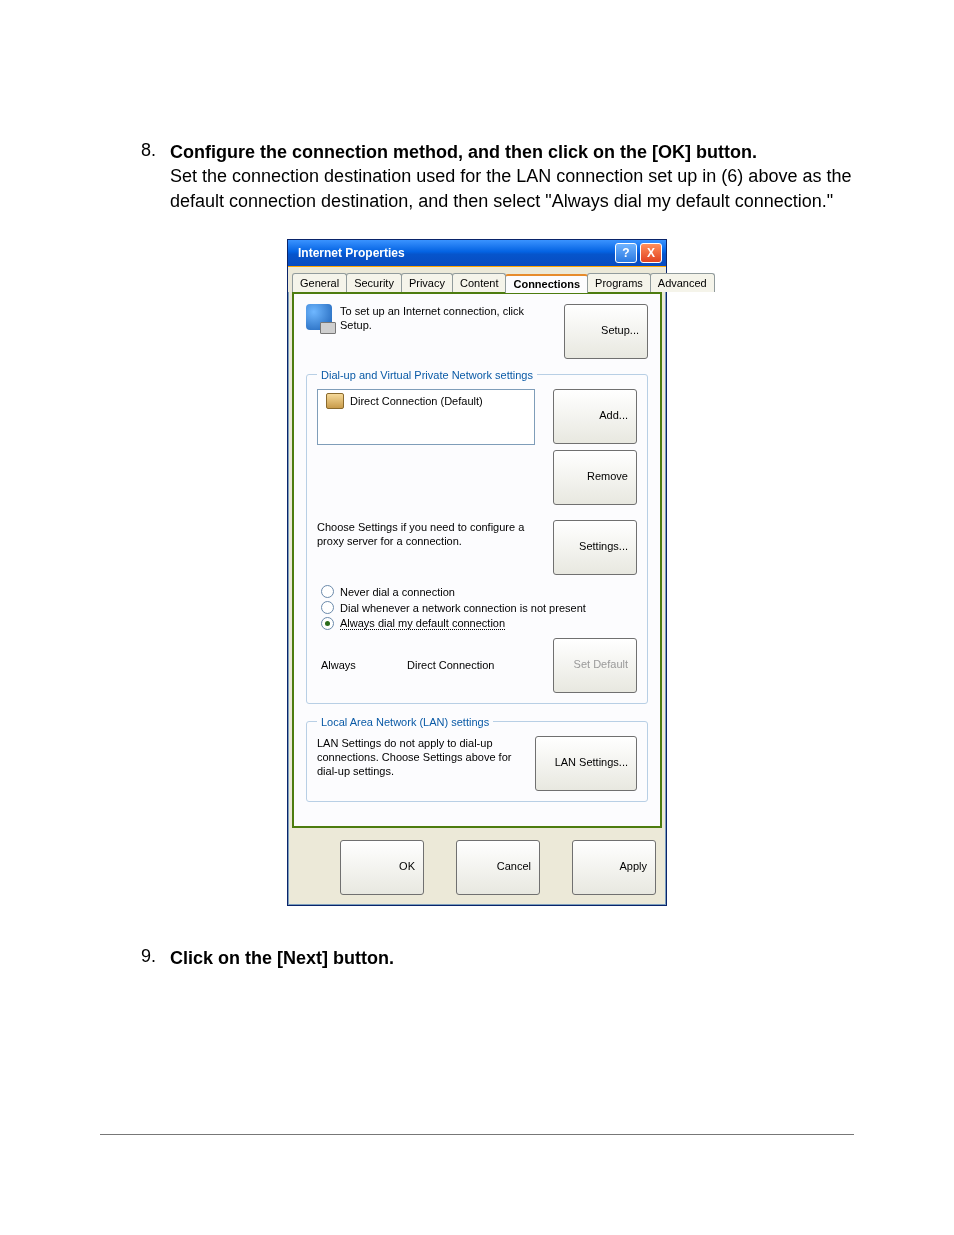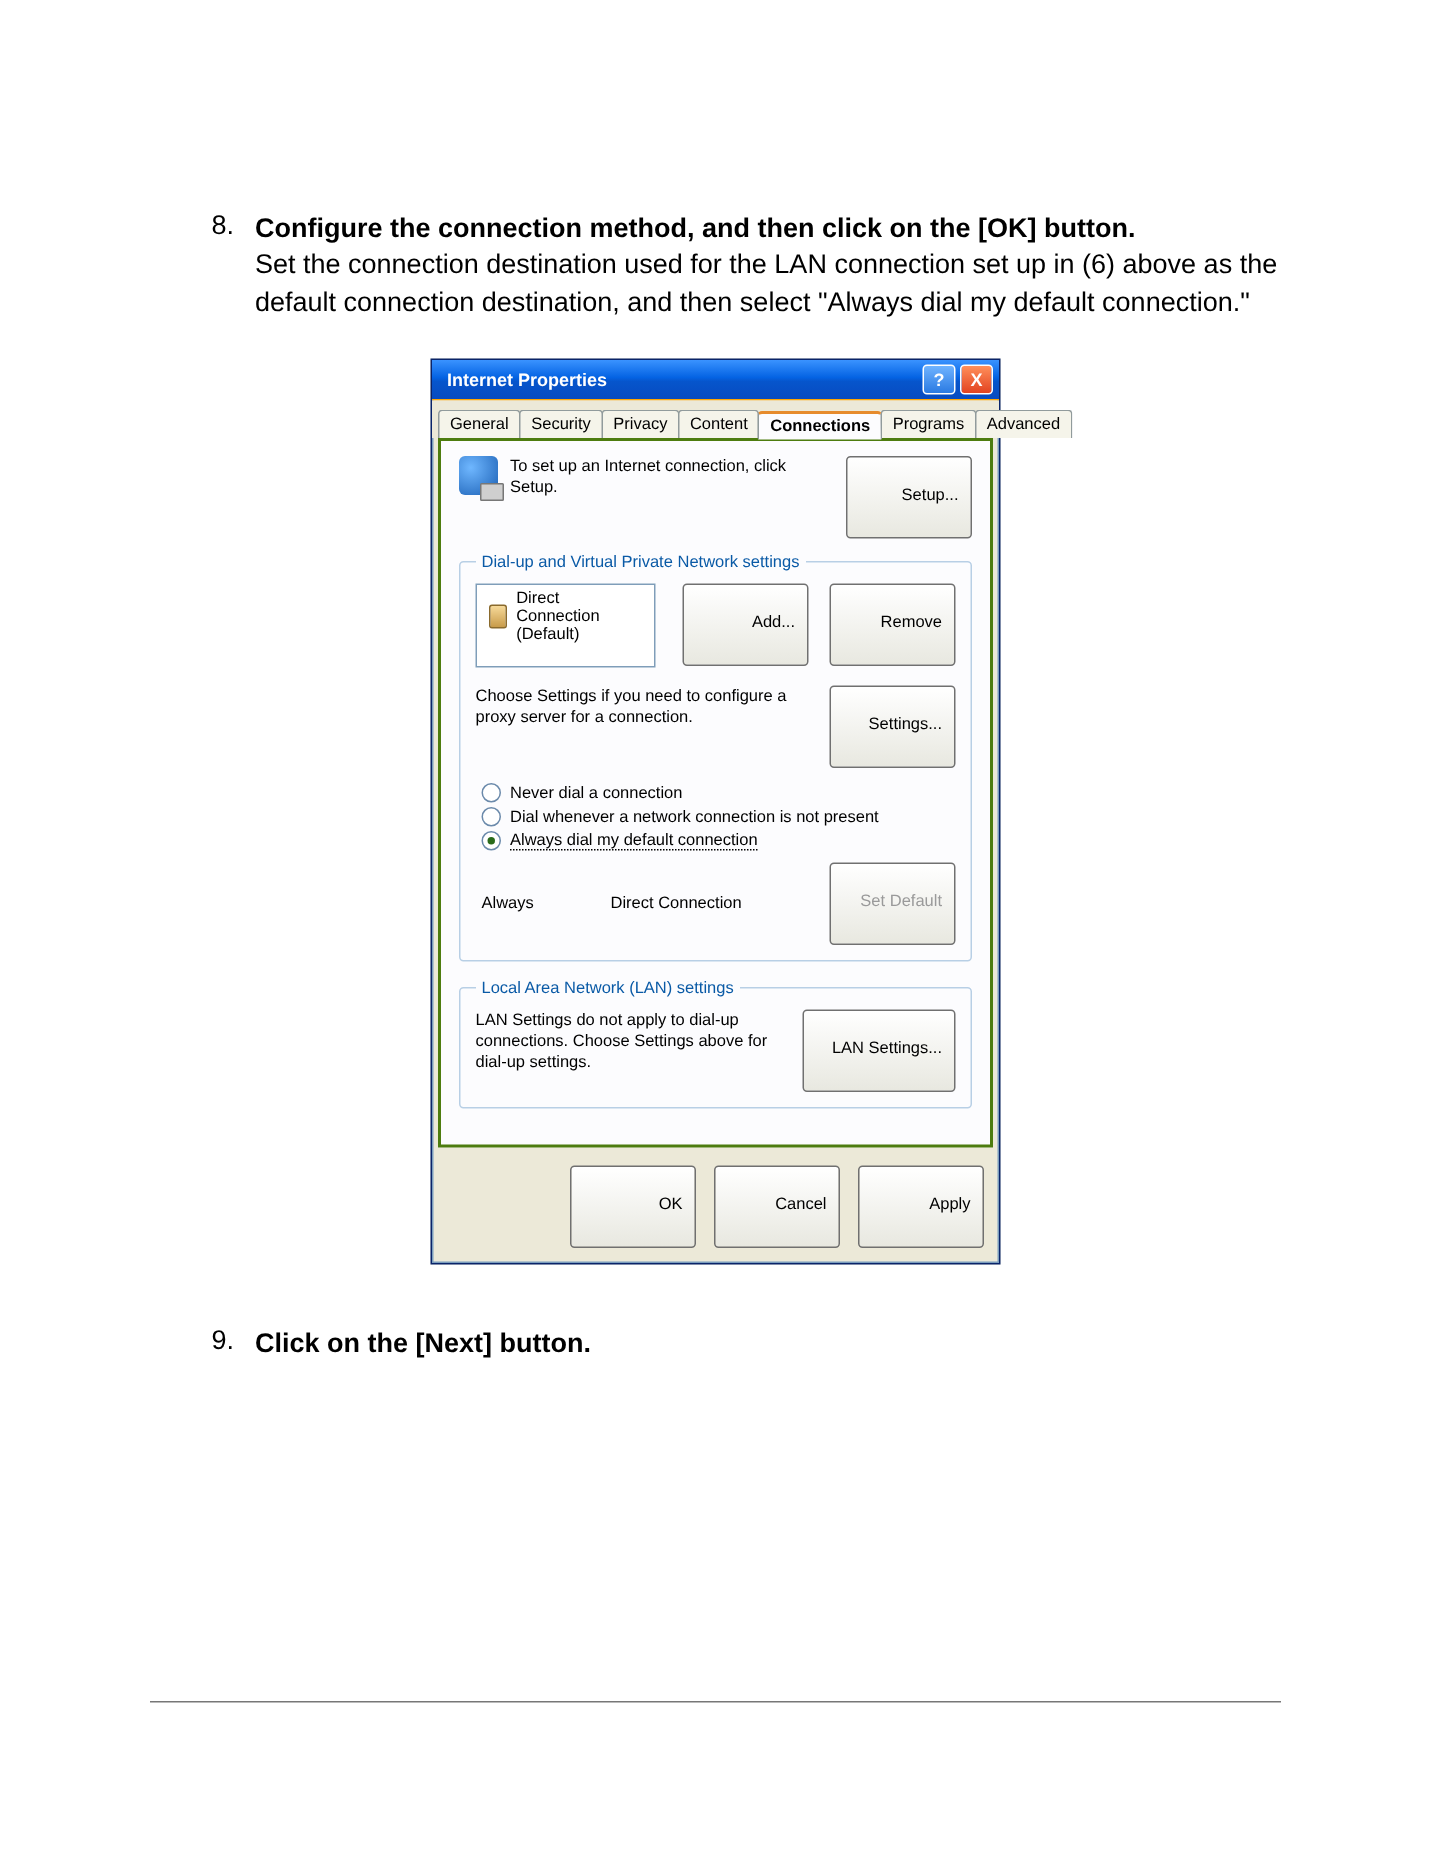--- a/index.html
+++ b/index.html
@@ -22,28 +22,28 @@
 .icon-globe{width:26px;height:26px;flex:none;margin-right:8px;background:radial-gradient(circle at 30% 30%,#6fb7ff,#1a5fb4);border-radius:4px;position:relative}
 .icon-globe::after{content:"";position:absolute;right:-4px;bottom:-4px;width:14px;height:10px;background:#cfcfcf;border:1px solid #777;border-radius:1px}
 .row .txt{flex:1;line-height:1.3}
 .btn{min-width:66px;height:21px;border:1px solid #707070;background:linear-gradient(to bottom,#fff,#e8e8e0);padding:16px 8px;font-size:11px;border-radius:3px;text-align:right;line-height:19px;margin-left:8px;color:#000}
 .btn.disabled{color:#9a9a9a}
 fieldset{border:1px solid #b8cfe5;border-radius:3px;margin:0 0 12px 0;padding:8px 10px 10px 10px}
 legend{color:#0a5aa6;font-size:11px;padding:0 4px}
 .listbox{border:1px solid #7f9db9;background:#fff;height:48px;padding:3px 8px;margin-bottom:8px}
 .li-row{display:flex;align-items:center}
 .li-ico{width:16px;height:14px;background:linear-gradient(#f6d999,#c89b4a);border:1px solid #8a6a2d;border-radius:2px;margin-right:6px}
-.sidebtns{display:flex;flex-direction:row;gap:6px;margin-left:10px}
+.sidebtns{display:flex;flex-direction:column;gap:6px;margin-left:10px}
 .radio-row{display:flex;align-items:flex-end;margin:3px 0 3px 4px}
 .radio{width:11px;height:11px;border:1px solid #6b8aab;border-radius:50%;margin-right:6px;background:#fff;display:flex;align-items:center;justify-content:center}
 .radio.sel::after{content:"";width:5px;height:5px;background:#2a6b1b;border-radius:50%}
 .dotted{border-bottom:1px dotted #000}
 .curr-row{display:flex;margin:8px 0 0 4px;align-items:center}
 .curr-row .lbl{width:86px}
-.actions{display:flex;justify-content:flex-end;padding:8px 10px 10px 10px;gap:4px}
+.actions{display:flex;justify-content:flex-end;padding:8px 10px 10px 10px;gap:24px}
 .hr{position:absolute;left:100px;right:100px;bottom:100px;border-top:1px solid #777}
 </style>
 </head>
 <body>
 
 <div class="page">
 
   <div class="step">
     <div class="step-num">8.</div>
     <div class="step-body">
@@ -94,21 +94,21 @@
                   <span>Direct Connection (Default)</span>
                 </div>
               </div>
             </div>
             <div class="sidebtns">
               <div class="btn">Add...</div>
               <div class="btn">Remove</div>
             </div>
           </div>
 
-          <div class="row" style="margin-top:4px">
+          <div class="row" style="margin-top:15px">
             <div class="txt">Choose Settings if you need to configure a proxy server for a connection.</div>
             <div class="btn">Settings...</div>
           </div>
 
           <div class="radio-row">
             <span class="radio"></span>
             <span>Never dial a connection</span>
           </div>
           <div class="radio-row">
             <span class="radio"></span>

